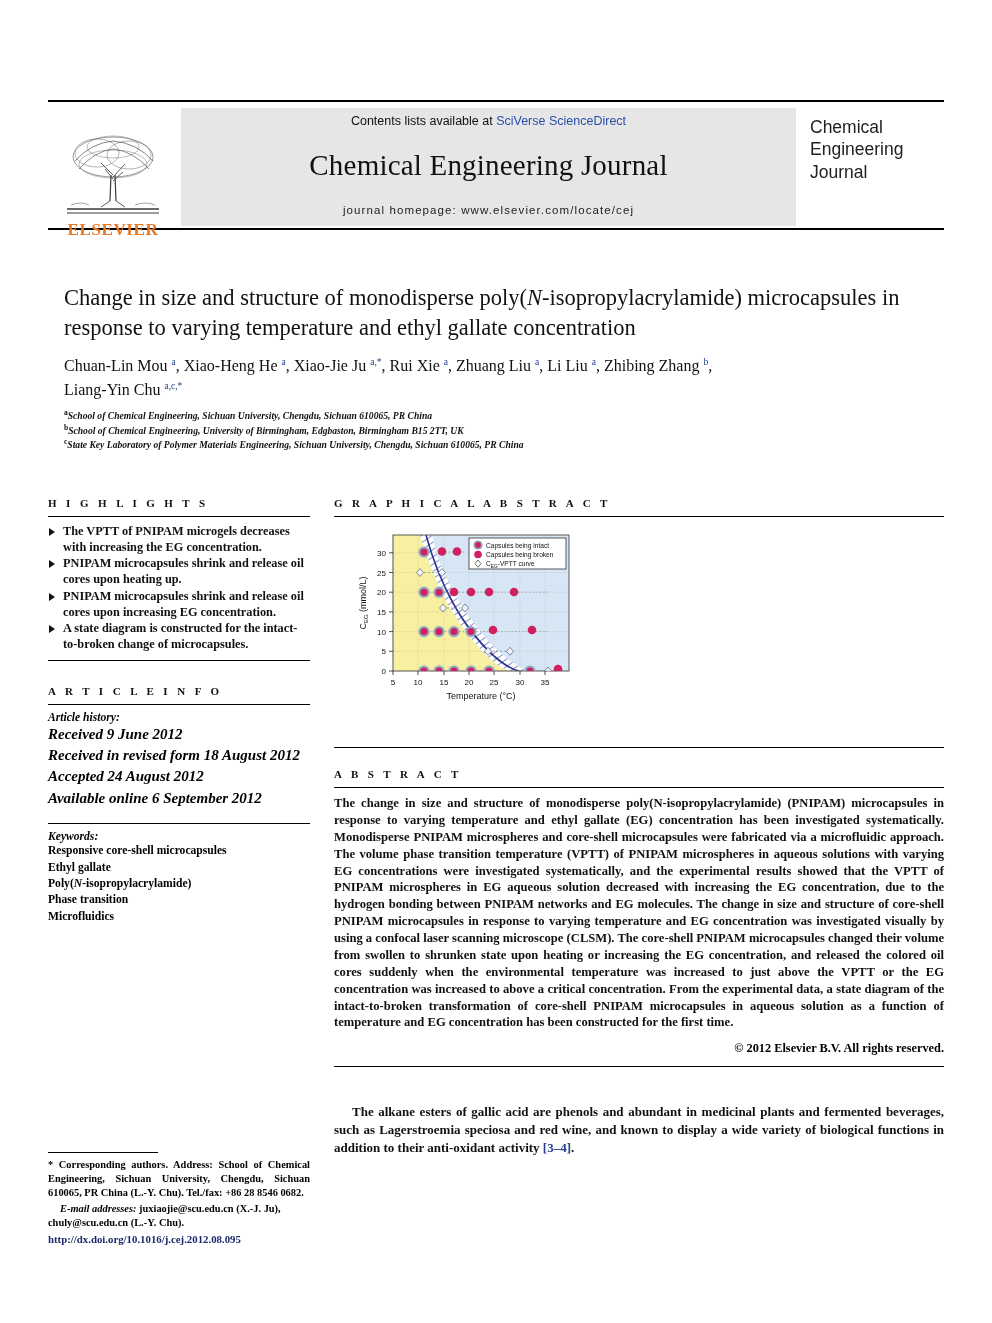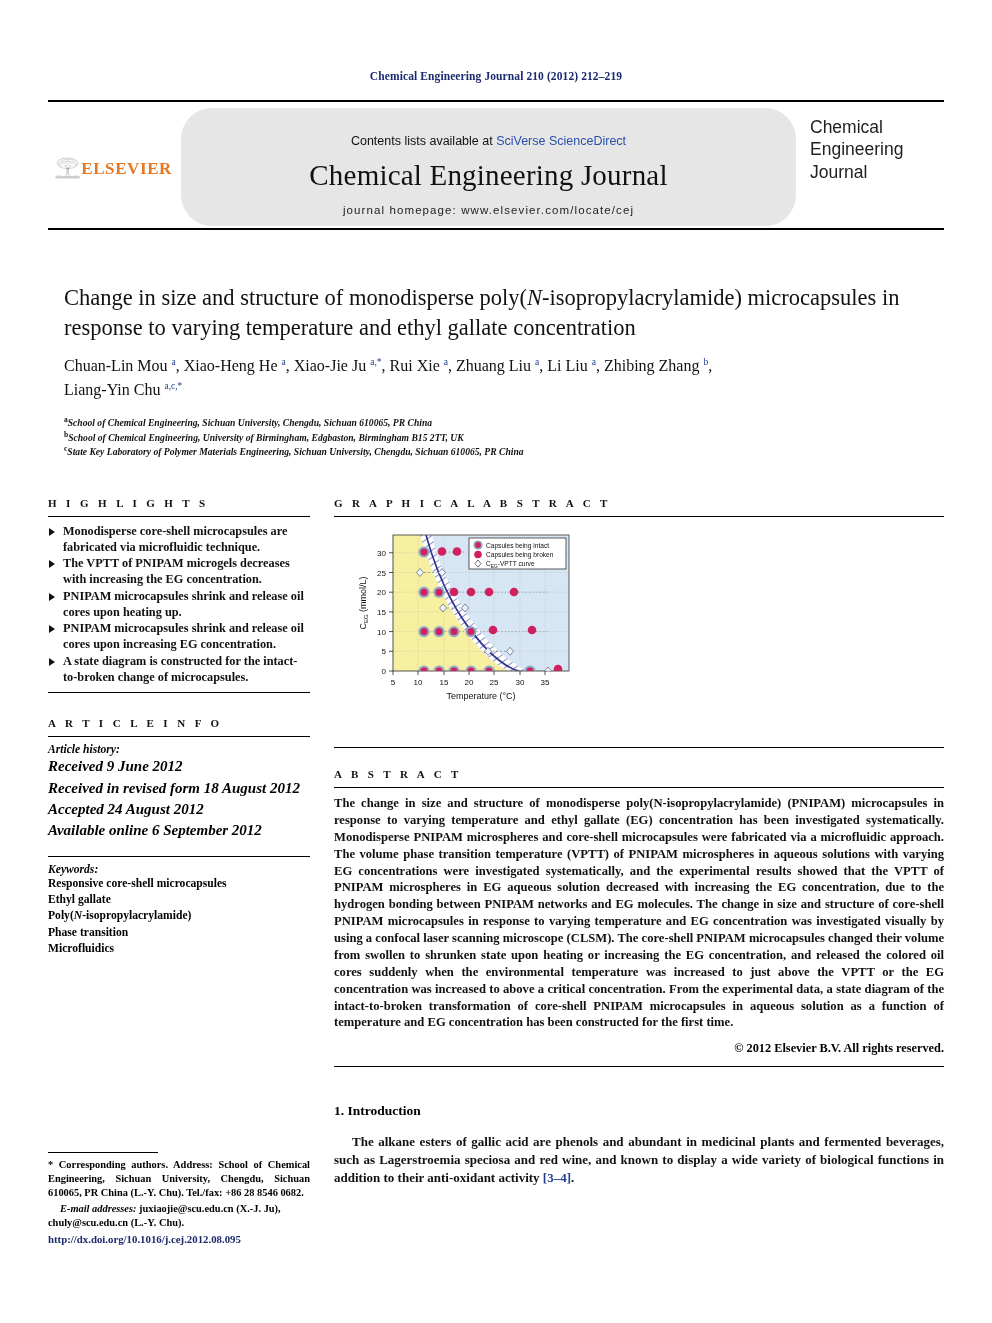--- a/index.html
+++ b/index.html
@@ -31,36 +31,35 @@
   
   .masthead {
     position: absolute;
     top: 100px; left: 48px; width: 896px; height: 130px;
     border-top: 2.2px solid #000;
     border-bottom: 2.2px solid #000;
   }
   .mast-inner { position: relative; width: 100%; height: 100%; }
 
   .elsevier-logo {
-    position: absolute; left: 6px; top: 9px; width: 118px; height: 114px;
-    display: flex; align-items: center; justify-content: flex-end;
+    position: absolute; left: 6px; top: 24px; width: 118px; height: 114px;
+    display: flex; flex-direction: column; align-items: center; justify-content: flex-end;
   }
   .tree-box { width: 104px; height: 88px; }
   .elsevier-word {
     font-family: "Liberation Serif", serif;
     font-size: 17px; font-weight: bold; letter-spacing: 0.6px;
     color: #E87722; margin-top: 1px;
   }
 
   .mast-center {
     position: absolute; left: 133px; top: 6px; width: 615px; height: 118px;
     background: #e6e6e6;
     display: flex; flex-direction: column; align-items: center; justify-content: space-between;
-    padding: 26px 0 10px 0;
-    border-radius: 31px;
+    padding: 6px 0 10px 0;
   }
   .contents-line { font-size: 12.5px; color: #111; font-family: "Liberation Sans", sans-serif; }
   .contents-line .sd-link { color: #2a4fa8; }
   .journal-title {
     font-family: "Liberation Serif", serif;
     font-size: 29px;
     color: #111;
     letter-spacing: 0.2px;
     margin-top: -2px;
   }
@@ -88,21 +87,21 @@
     font-weight: normal;
     margin: 0 0 12px 0;
   }
   .art-title em { font-style: italic; }
 
   .authors {
     font-family: "Liberation Serif", serif;
     font-size: 16px;
     line-height: 1.45;
     color: #111;
-    margin-bottom: 14px;
+    margin-bottom: 7px;
   }
   .authors sup { font-size: 9.5px; color: #23408e; vertical-align: super; }
 
   .affils { font-size: 9.6px; line-height: 1.42; color: #111; font-style: italic; font-weight: bold;}
   .affils sup { font-style: normal; font-size: 7.5px; }
 
   
   .cols { position: absolute; left: 48px; top: 497px; width: 896px; }
   .col-left  { position: absolute; left: 0px;   top: 0; width: 262px; }
   .col-right { position: absolute; left: 286px; top: 0; width: 610px; }
@@ -183,21 +182,20 @@
   
   .chart-wrap { position: relative; width: 246px; height: 210px; margin-left: 18px; }
   svg.chart { display: block; }
   .cap { font-family: "Liberation Sans", sans-serif; }
 </style>
 </head>
 <body>
 
 <div class="page">
 
-  <div class="runhead">Chemical Engineering Journal 210 (2012) 212–219</div>
 
   <div class="masthead">
     <div class="mast-inner">
 
       <div class="elsevier-logo">
         <svg class="tree-box" viewBox="0 0 104 88">
           <g stroke="#3a3a3a" fill="none" stroke-width="0.7">
 
             <ellipse cx="52" cy="26" rx="40" ry="20" stroke="#555" stroke-width="0.6"></ellipse>
             <ellipse cx="36" cy="22" rx="22" ry="14" stroke="#666" stroke-width="0.5"></ellipse>
@@ -251,24 +249,20 @@
   </div>
 
   <div class="cols">
 
     <div class="col-left">
 
       <div class="sec-head">H I G H L I G H T S</div>
       <div class="rule"></div>
 
       <div class="hl-box">
-        <div class="hl-item">
-          <span class="tri"></span>
-          <span>Monodisperse core-shell microcapsules are fabricated via microfluidic technique.</span>
-        </div>
         <div class="hl-item">
           <span class="tri"></span>
           <span>The VPTT of PNIPAM microgels decreases with increasing the EG concentration.</span>
         </div>
         <div class="hl-item">
           <span class="tri"></span>
           <span>PNIPAM microcapsules shrink and release oil cores upon heating up.</span>
         </div>
         <div class="hl-item">
           <span class="tri"></span>
@@ -481,21 +475,20 @@
       <div class="sec-head">A B S T R A C T</div>
       <div class="rule"></div>
 
       <div class="abs-body">The change in size and structure of monodisperse poly(N-isopropylacrylamide) (PNIPAM) microcapsules in response to varying temperature and ethyl gallate (EG) concentration has been investigated systematically. Monodisperse PNIPAM microspheres and core-shell microcapsules were fabricated via a microfluidic approach. The volume phase transition temperature (VPTT) of PNIPAM microspheres in aqueous solutions with varying EG concentrations were investigated systematically, and the experimental results showed that the VPTT of PNIPAM microspheres in EG aqueous solution decreased with increasing the EG concentration, due to the hydrogen bonding between PNIPAM networks and EG molecules. The change in size and structure of core-shell PNIPAM microcapsules in response to varying temperature and EG concentration was investigated visually by using a confocal laser scanning microscope (CLSM). The core-shell PNIPAM microcapsules changed their volume from swollen to shrunken state upon heating or increasing the EG concentration, and released the colored oil cores suddenly when the environmental temperature was increased to just above the VPTT or the EG concentration was increased to above a critical concentration. From the experimental data, a state diagram of the intact-to-broken transformation of core-shell PNIPAM microcapsules in aqueous solution as a function of temperature and EG concentration has been constructed for the first time.</div>
       <div class="copyright">© 2012 Elsevier B.V. All rights reserved.</div>
 
       <div class="rule" style="margin-top:10px"></div>
 
       <div style="height:36px"></div>
 
-      <div class="intro-head">1. Introduction</div>
       <div class="intro-body">
         <span style="display:inline-block;width:18px"></span><span>The alkane esters of gallic acid are phenols and abundant in medicinal plants and fermented beverages, such as Lagerstroemia speciosa and red wine, and known to display a wide variety of biological functions in addition to their anti-oxidant activity </span><span class="ref">[3–4]</span><span>.</span>
       </div>
 
     </div>
   </div>
 
   <div class="footnotes">
     <div class="fn-rule"></div>
     <div class="fn-text">* Corresponding authors. Address: School of Chemical Engineering, Sichuan University, Chengdu, Sichuan 610065, PR China (L.-Y. Chu). Tel./fax: +86 28 8546 0682.</div>

